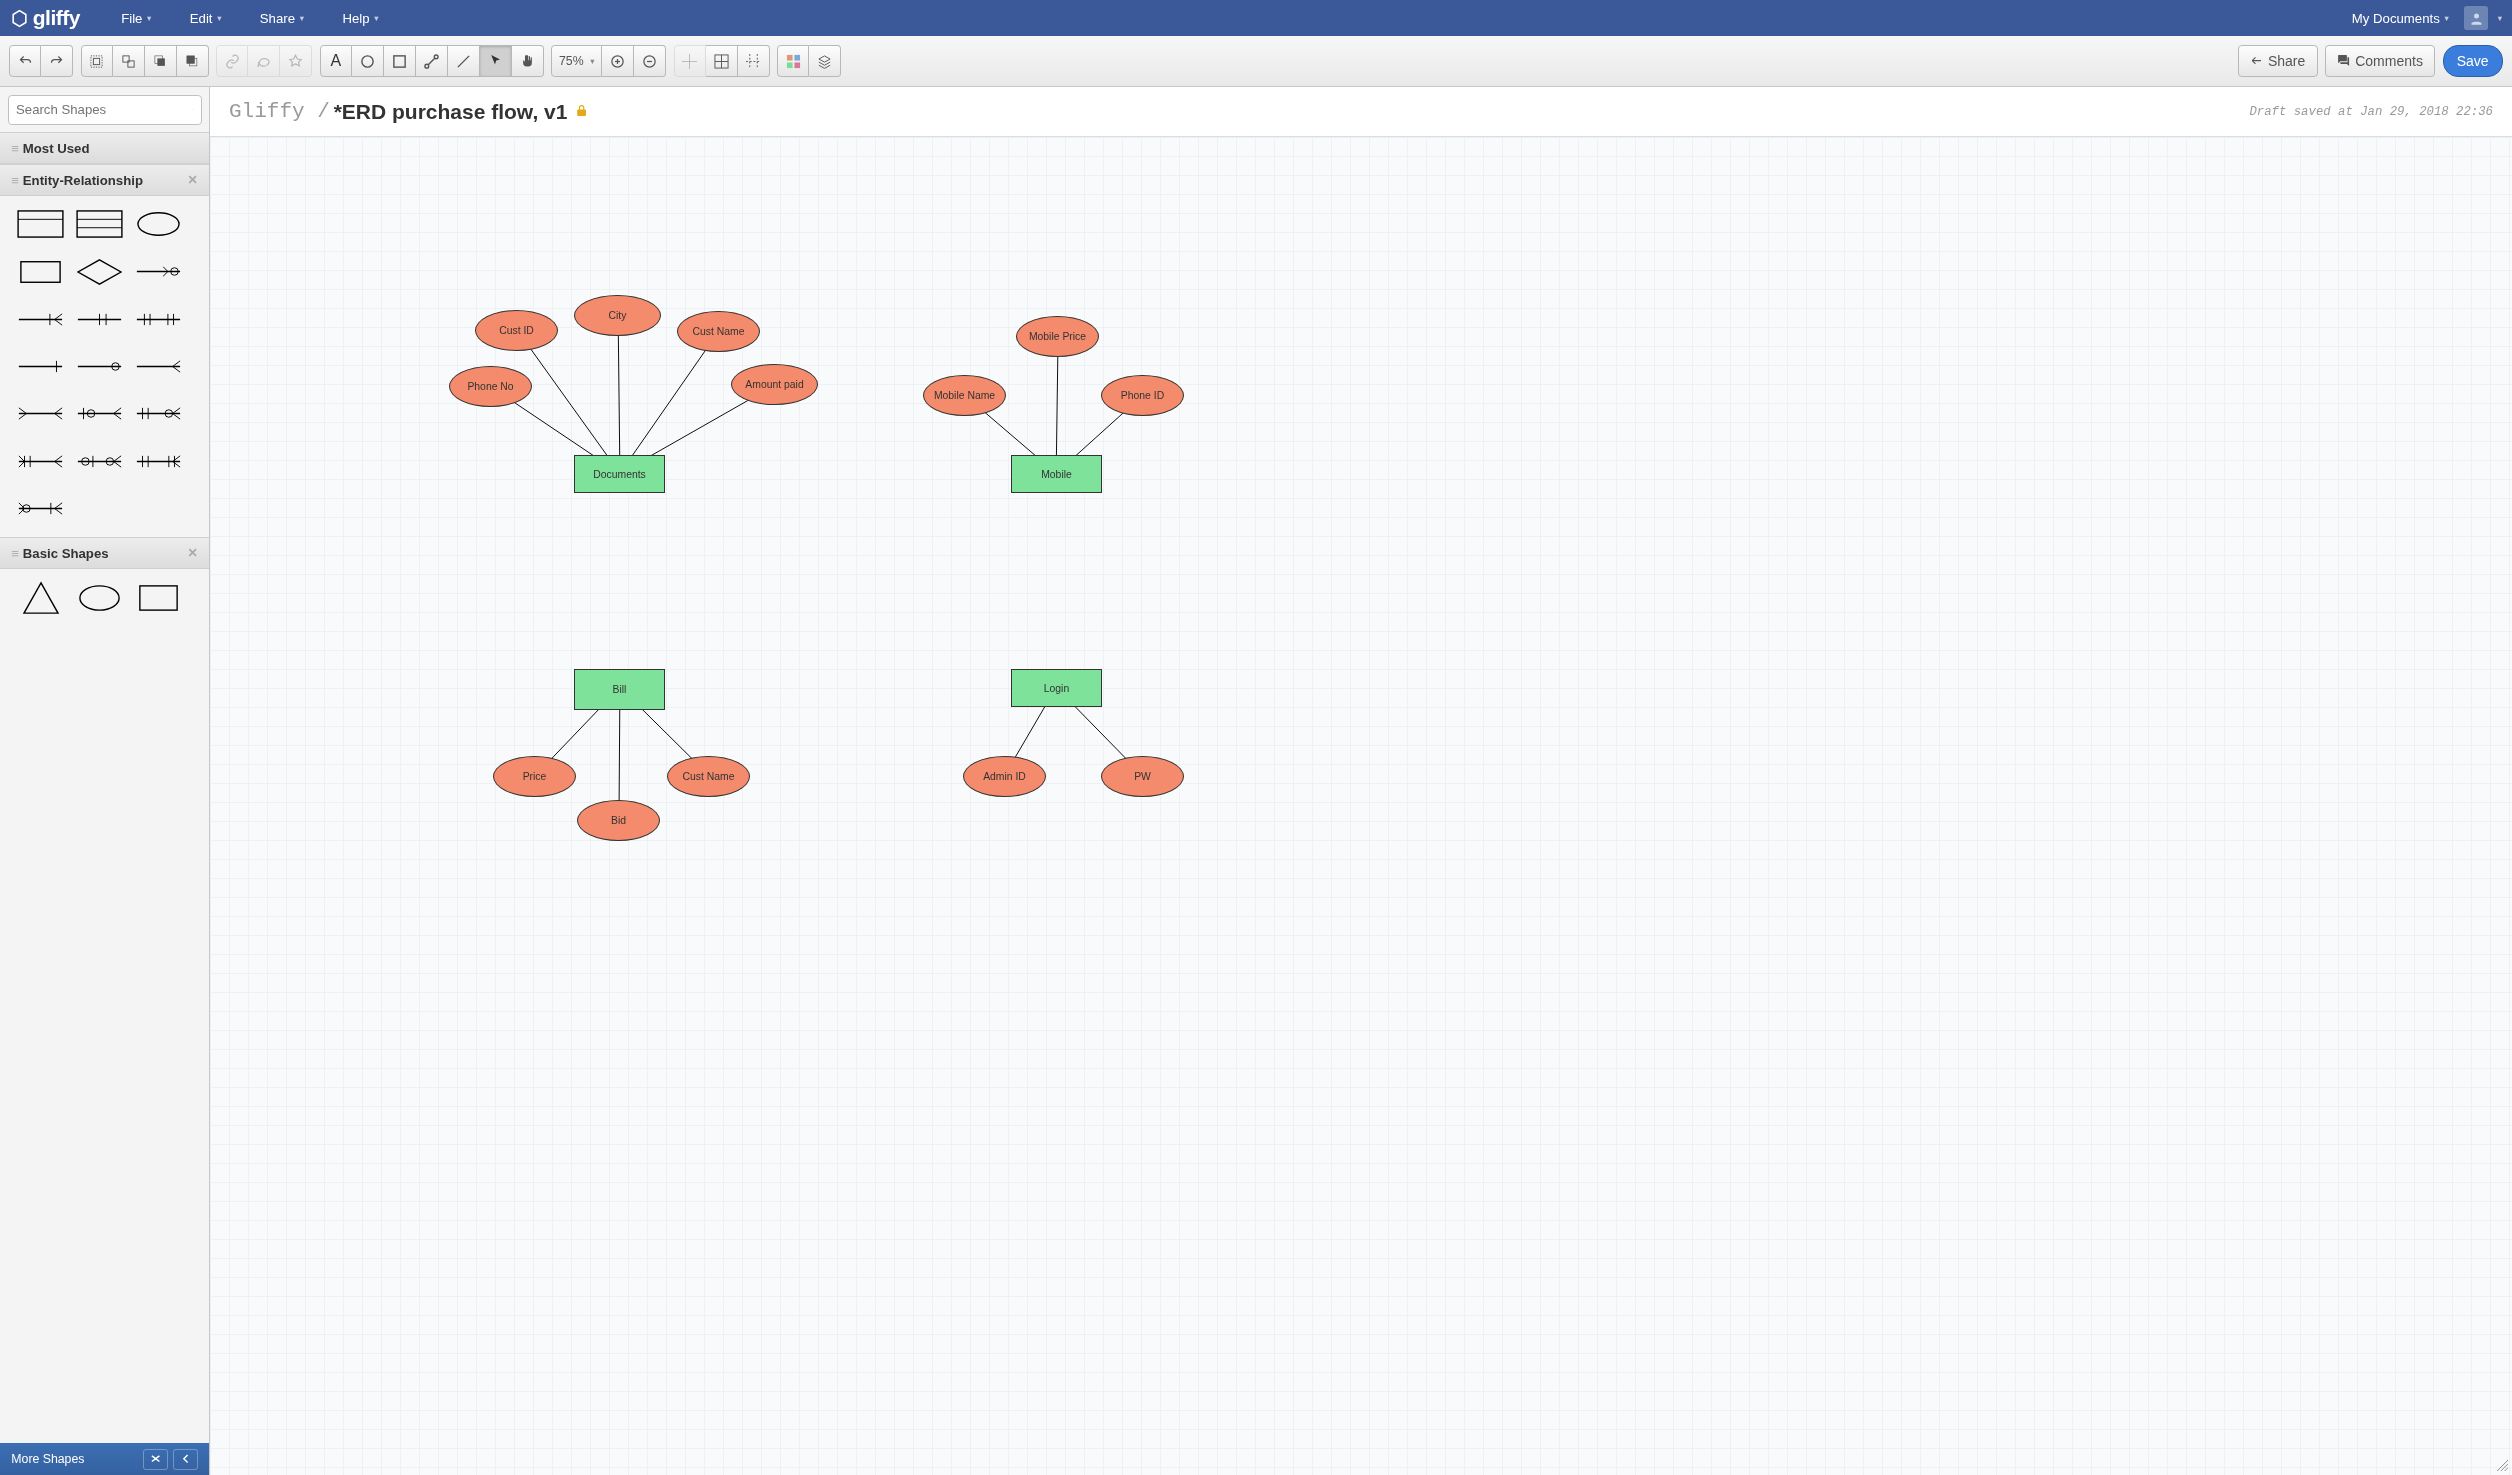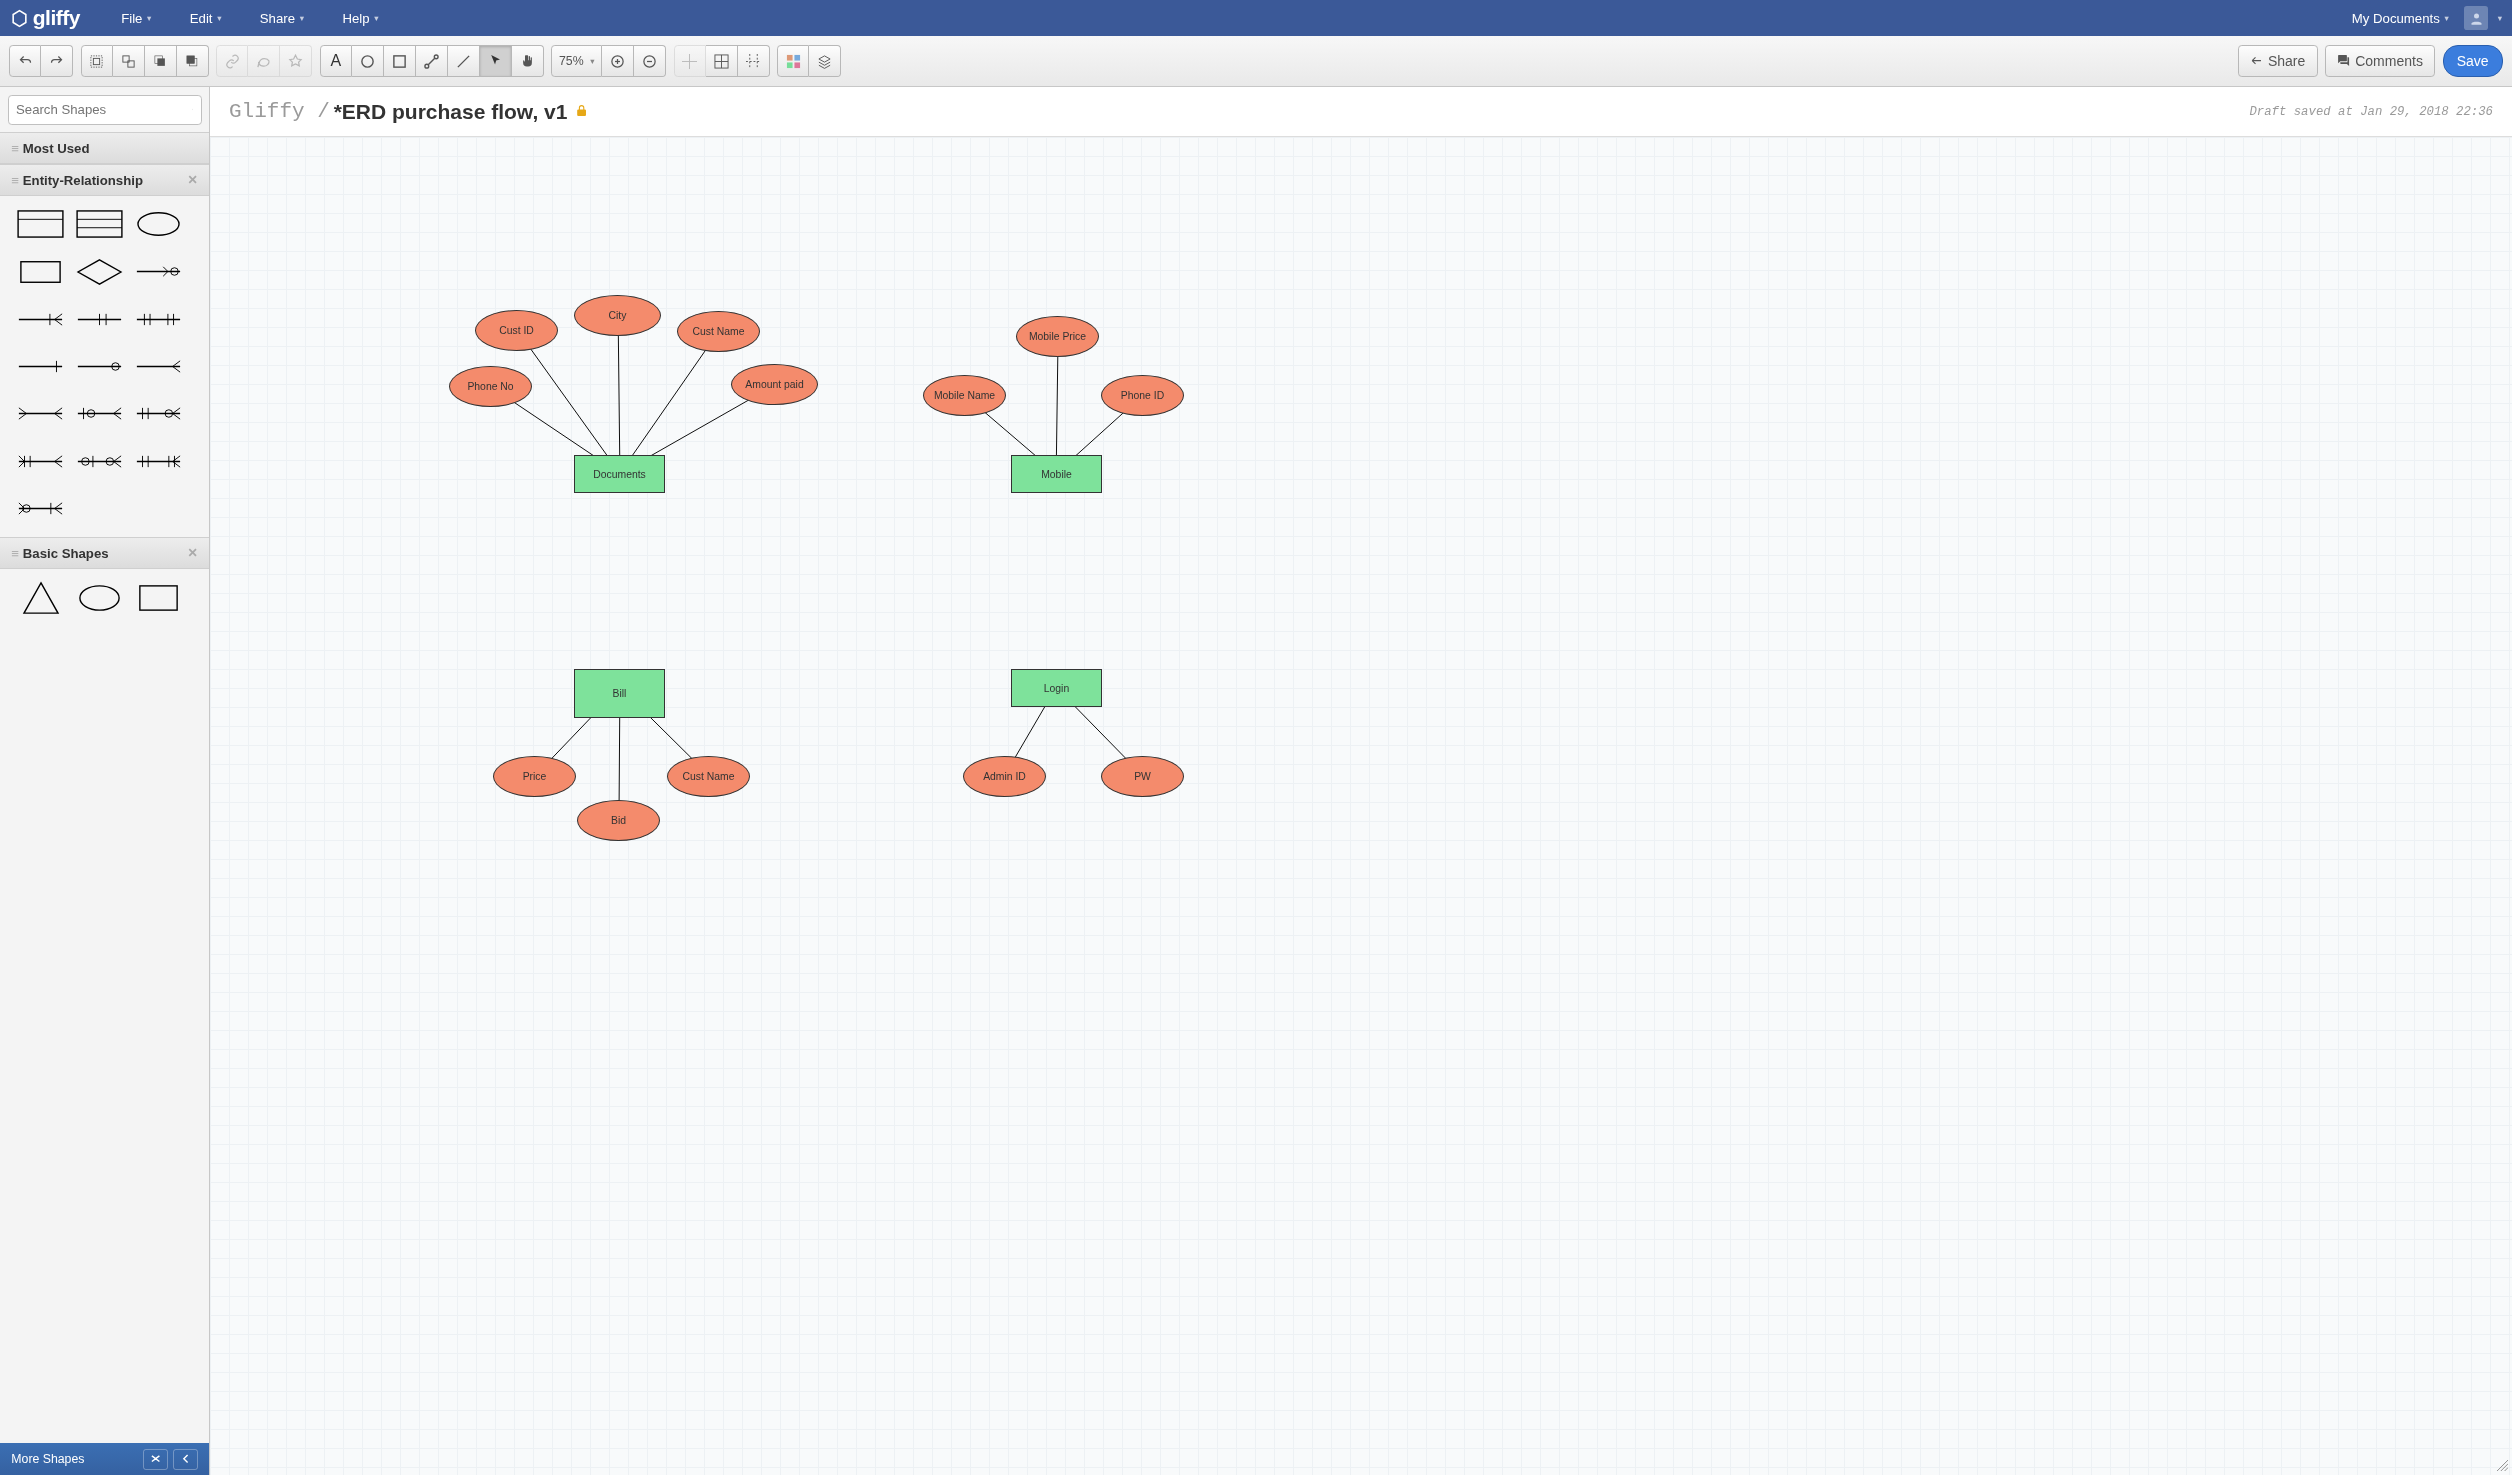--- a/index.html
+++ b/index.html
@@ -617,21 +617,21 @@
             <line x1="897" y1="357" x2="989" y2="274" stroke="#000" stroke-width="1"></line>
             <line x1="434" y1="584" x2="344" y2="678" stroke="#000" stroke-width="1"></line>
             <line x1="434" y1="584" x2="529" y2="678" stroke="#000" stroke-width="1"></line>
             <line x1="434" y1="584" x2="433" y2="725" stroke="#000" stroke-width="1"></line>
             <line x1="897" y1="584" x2="842" y2="678" stroke="#000" stroke-width="1"></line>
             <line x1="897" y1="584" x2="989" y2="678" stroke="#000" stroke-width="1"></line>
           </svg>
 
       <div class="entity" style="left: 364px; top: 318px; width: 91px; height: 38px;">Documents</div>
           <div class="entity" style="left: 801px; top: 318px; width: 91px; height: 38px;">Mobile</div>
-          <div class="entity" style="left: 364px; top: 532px; width: 91px; height: 49px;">Bill</div>
+          <div class="entity" style="left: 364px; top: 532px; width: 91px; height: 41px;">Bill</div>
           <div class="entity" style="left: 801px; top: 532px; width: 91px; height: 38px;">Login</div>
           <div class="attr" style="left: 265px; top: 173px; width: 83px; height: 41px;">Cust ID</div>
           <div class="attr" style="left: 364px; top: 158px; width: 87px; height: 41px;">City</div>
           <div class="attr" style="left: 467px; top: 174px; width: 83px; height: 41px;">Cust Name</div>
           <div class="attr" style="left: 239px; top: 229px; width: 83px; height: 41px;">Phone No</div>
           <div class="attr" style="left: 521px; top: 227px; width: 87px; height: 41px;">Amount paid</div>
           <div class="attr" style="left: 713px; top: 238px; width: 83px; height: 41px;">Mobile Name</div>
           <div class="attr" style="left: 806px; top: 179px; width: 83px; height: 41px;">Mobile Price</div>
           <div class="attr" style="left: 891px; top: 238px; width: 83px; height: 41px;">Phone ID</div>
           <div class="attr" style="left: 283px; top: 619px; width: 83px; height: 41px;">Price</div>

